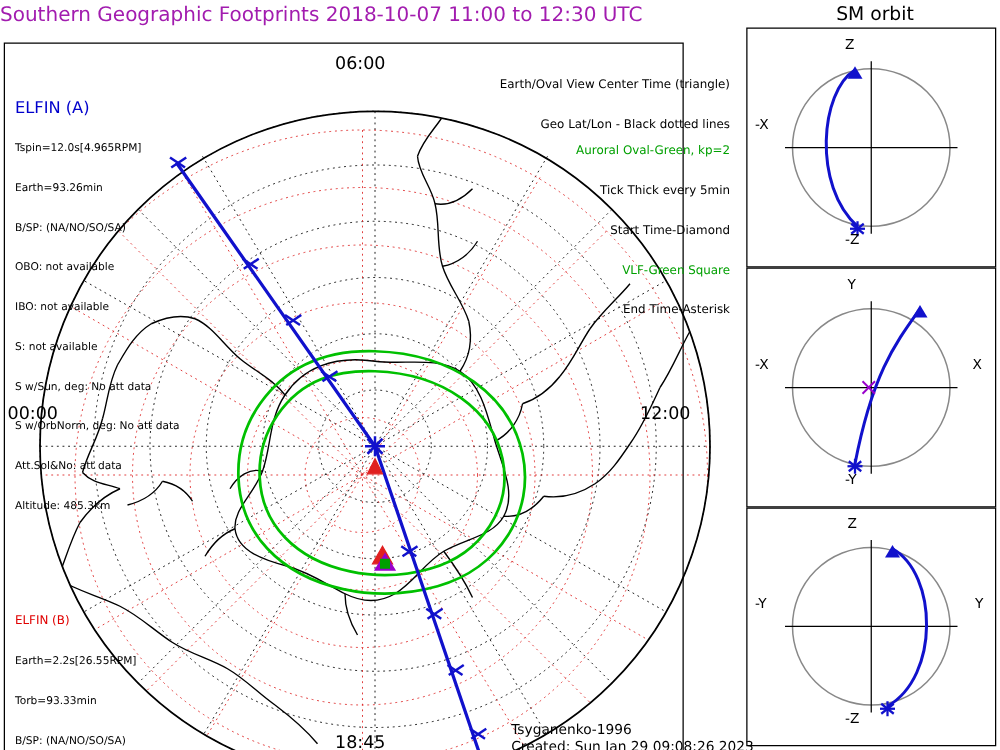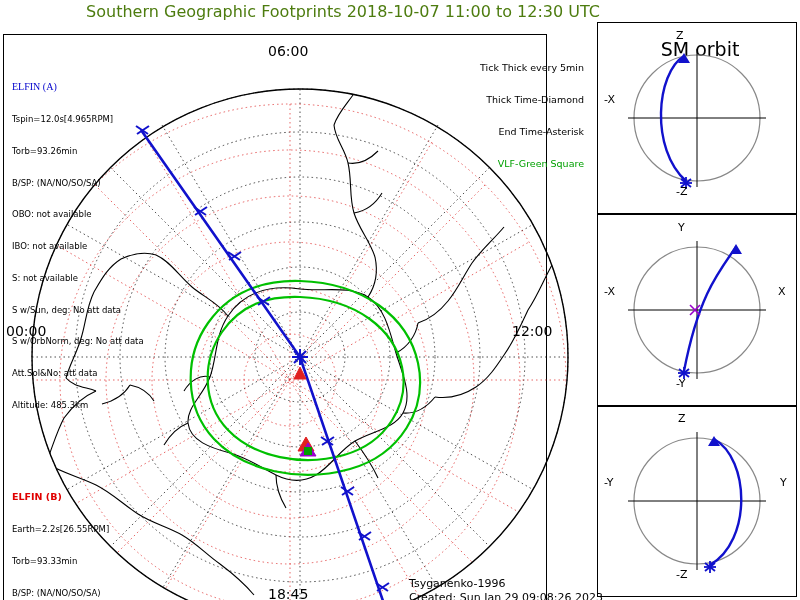--- a/index.html
+++ b/index.html
@@ -1,40 +1,40 @@
 <!DOCTYPE html>
 <html><head>
 <meta charset="utf-8">
 <style>
   html,body{margin:0;padding:0;background:#ffffff;}
   body{width:800px;height:600px;overflow:hidden;font-family:"DejaVu Sans",sans-serif;}
   #root{position:relative;width:800px;height:600px;background:#ffffff;}
 
-  .ttl{position:absolute;left:0;top:2px;width:600px;text-align:right;font-size:16px;color:#4d7c0f;
+  .ttl{position:absolute;left:0;top:2px;width:600px;text-align:left;font-size:16px;color:#a21caf;
        font-family:"DejaVu Sans",sans-serif;letter-spacing:0px;}
-  .smttl{position:absolute;left:600px;top:2px;width:200px;text-align:center;font-size:19px;color:#000;margin-top:36px;}
+  .smttl{position:absolute;left:600px;top:2px;width:200px;text-align:center;font-size:15px;color:#000;}
 
   .frame-main{position:absolute;left:3px;top:34px;width:544px;height:575px;border:1px solid #000;box-sizing:border-box;}
   .frame-sm{position:absolute;border:1px solid #000;box-sizing:border-box;}
   #sm1{left:597px;top:22px;width:200px;height:192px;}
   #sm2{left:597px;top:214px;width:200px;height:192px;}
   #sm3{left:597px;top:406px;width:200px;height:191px;}
 
   svg{position:absolute;left:0;top:0;overflow:visible;}
 
   .txt{position:absolute;font-family:"DejaVu Sans",sans-serif;white-space:pre;}
 
   .clock{position:absolute;font-size:14px;color:#000;font-family:"DejaVu Sans",sans-serif;}
 
   .leg{position:absolute;font-size:9.5px;text-align:right;white-space:pre;}
 
   .infoA{position:absolute;left:8px;top:26px;font-size:8.5px;line-height:10.6px;color:#000;white-space:pre;}
   .infoB{position:absolute;left:8px;top:436px;font-size:8.5px;line-height:10.6px;color:#000;white-space:pre;}
   .blue{color:#0000cc;}
-  .red{color:#e00000;font-weight:bold;}
+  .red{color:#e00000;}
 
   .credit{position:absolute;font-size:11px;color:#000;white-space:pre;}
 </style>
 </head>
 <body>
 
 <div id="root">
 
   <div class="ttl">Southern Geographic Footprints 2018-10-07 11:00 to 12:30 UTC</div>
   <div class="smttl">SM orbit</div>
@@ -171,30 +171,33 @@
 
       <rect x="300" y="412" width="8" height="8" fill="#00a000"></rect>
     </svg>
 
     <div class="clock" style="left:264px;top:8px;">06:00</div>
     <div class="clock" style="left:2px;top:288px;">00:00</div>
     <div class="clock" style="left:508px;top:288px;">12:00</div>
     <div class="clock" style="left:264px;top:551px;">18:45</div>
 
     <div class="leg" style="left:290px;top:7px;width:290px;line-height:10.6px;">
+      <div style="color:#000">Earth/Oval View Center Time (triangle)</div>
+      <div style="color:#000">Geo Lat/Lon - Black dotted lines</div>
+      <div style="color:#00a000;margin-top:-10.6px;">Auroral Oval-Green, kp=2</div>
       <div style="color:#000">Tick Thick every 5min</div>
-      <div style="color:#000">Thick Time-Diamond</div>
+      <div style="color:#000">Start Time-Diamond</div>
+      <div style="color:#00a000">VLF-Green Square</div>
       <div style="color:#000">End Time-Asterisk</div>
-      <div style="color:#00a000">VLF-Green Square</div>
     </div>
 
     <div class="infoA">
-      <div class="blue" style="font-size:10px;font-family:Liberation Serif, serif;">ELFIN (A)</div>
+      <div class="blue" style="font-size:13px;">ELFIN (A)</div>
       <div>Tspin=12.0s[4.965RPM]</div>
-      <div>Torb=93.26min</div>
+      <div>Earth=93.26min</div>
       <div>B/SP: (NA/NO/SO/SA)</div>
       <div>OBO: not available</div>
       <div>IBO: not available</div>
       <div>S: not available</div>
       <div>S w/Sun, deg: No att data</div>
       <div>S w/OrbNorm, deg: No att data</div>
       <div>Att.Sol&amp;No: att data</div>
       <div>Altitude: 485.3km</div>
     </div>
 

